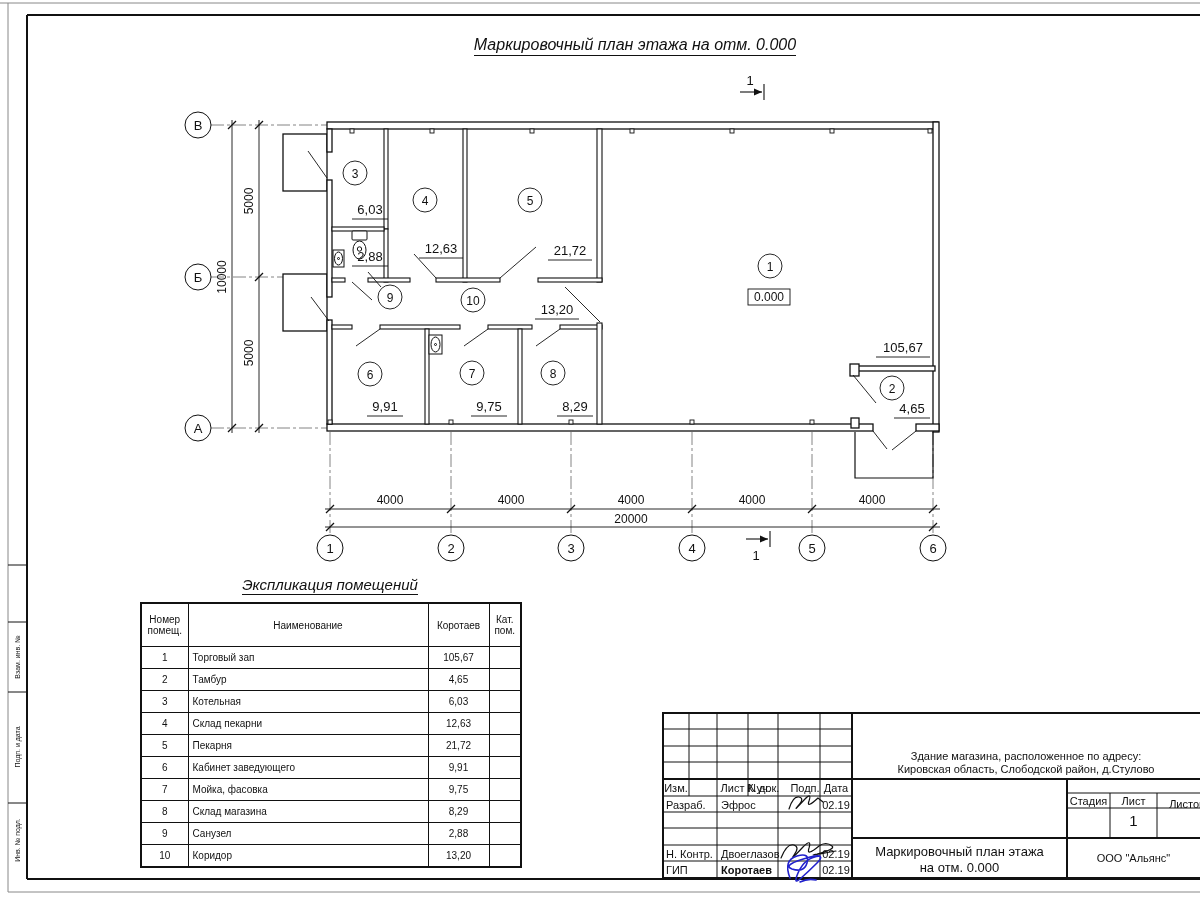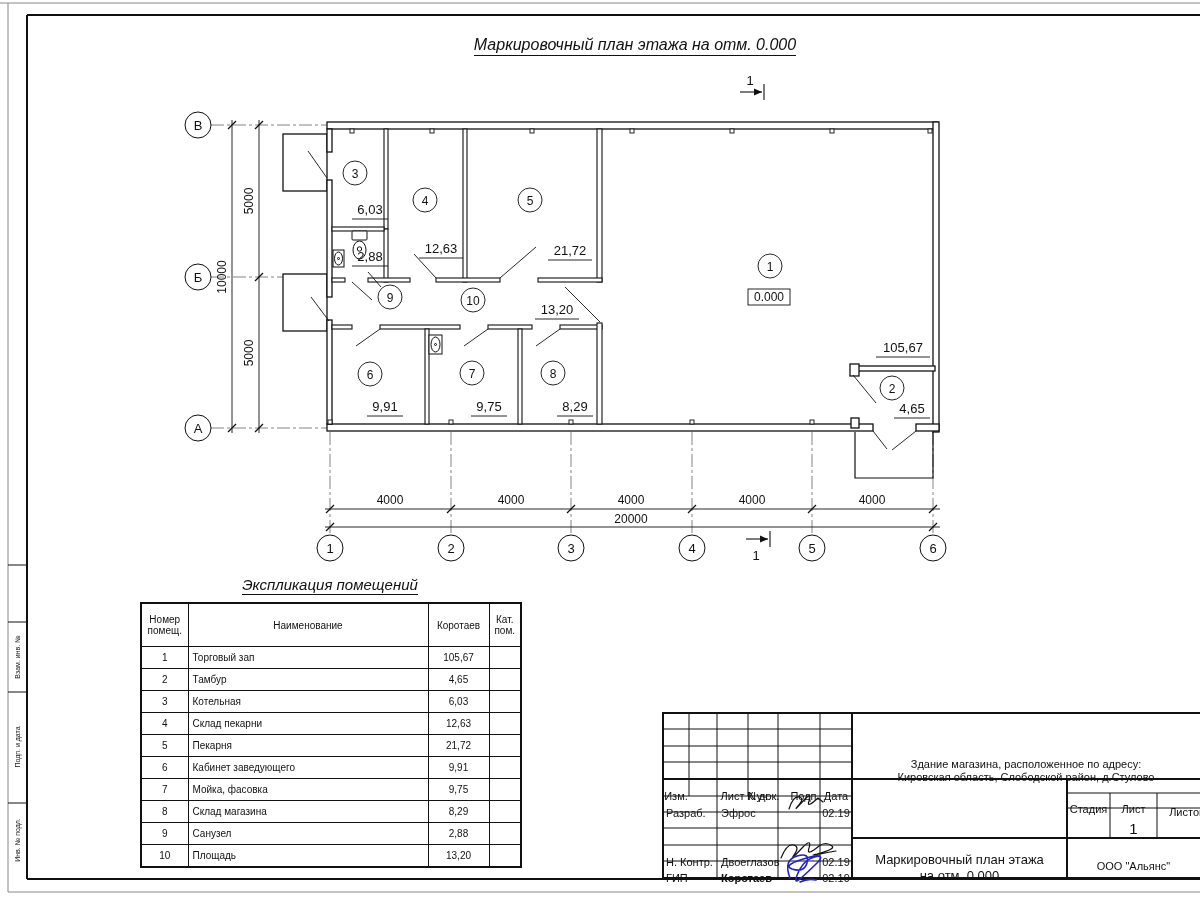--- a/index.html
+++ b/index.html
@@ -11,21 +11,21 @@
   svg text{font-family:"Liberation Sans",sans-serif;fill:#111;}
   .sheet-title{font-size:16px;font-style:italic;font-weight:normal;}
   .sheet-title span{border-bottom:1.5px solid #111;padding-bottom:2px;}
   .expl-title{font-size:15px;font-style:italic;}
   .expl-title span{border-bottom:1.2px solid #111;padding-bottom:1px;}
   table.expl{border-collapse:collapse;table-layout:fixed;width:380px;font-size:10px;}
   table.expl td,table.expl th{border:1px solid #111;padding:0 4px;overflow:hidden;white-space:nowrap;}
   table.expl{border:2px solid #111;}
   table.expl th{font-weight:normal;height:42px;}
   table.expl td{height:21px;}
-  .tb-txt{position:absolute;font-size:11px;line-height:13px;white-space:nowrap;margin-top:8px;}
+  .tb-txt{position:absolute;font-size:11px;line-height:13px;white-space:nowrap;}
   .tb-ctr{text-align:center;}
 </style>
 </head>
 <body>
 
 <div id="page">
 
 <svg id="plan-svg" width="1200" height="900" viewBox="0 0 1200 900">
 
   <g stroke="#888" stroke-width="1" fill="none">
@@ -386,21 +386,21 @@
             <td></td>
           </tr>
     <tr>
             <td class="ctr">9</td>
             <td>Санузел</td>
             <td class="ctr">2,88</td>
             <td></td>
           </tr>
     <tr>
             <td class="ctr">10</td>
-            <td>Площадь</td>
+            <td>Коридор</td>
             <td class="ctr">13,20</td>
             <td></td>
           </tr>
   </tbody>
       </table>
 </div>
 
 <div>
   <span class="tb-txt tb-ctr" style="left:663px;top:782px;width:26px;">Изм.</span>
   <span class="tb-txt tb-ctr" style="left:689px;top:782px;width:44px;padding-left:48px;">К.уч.</span>

